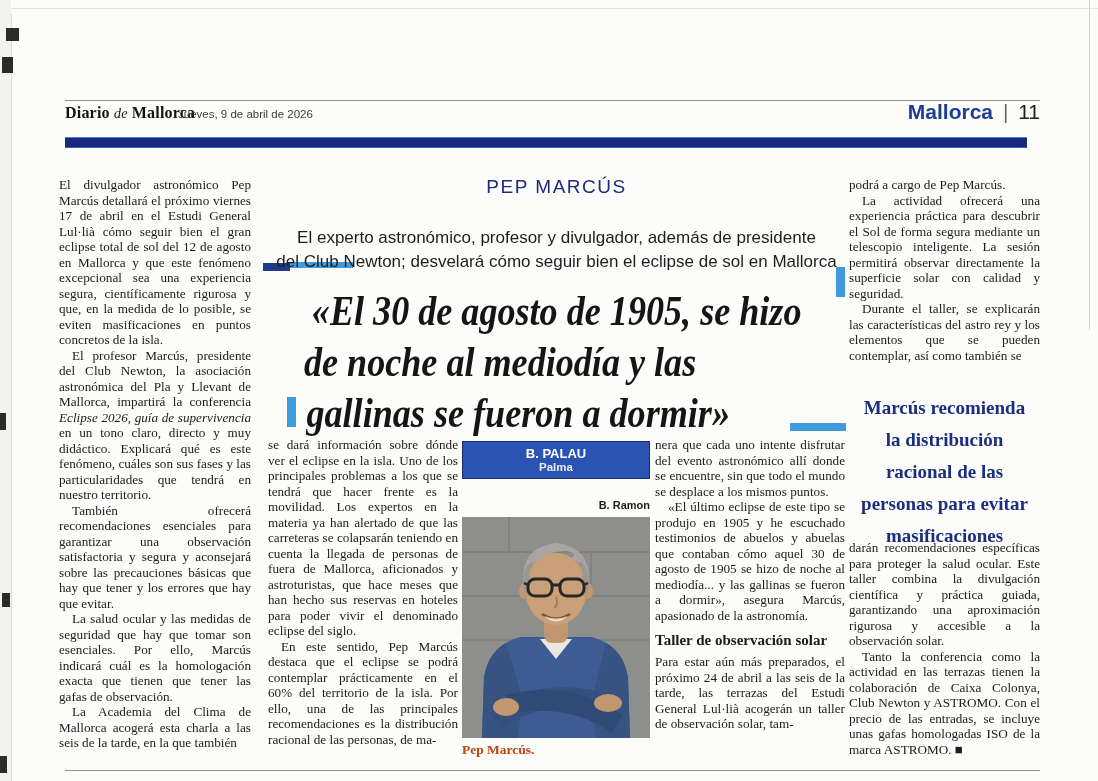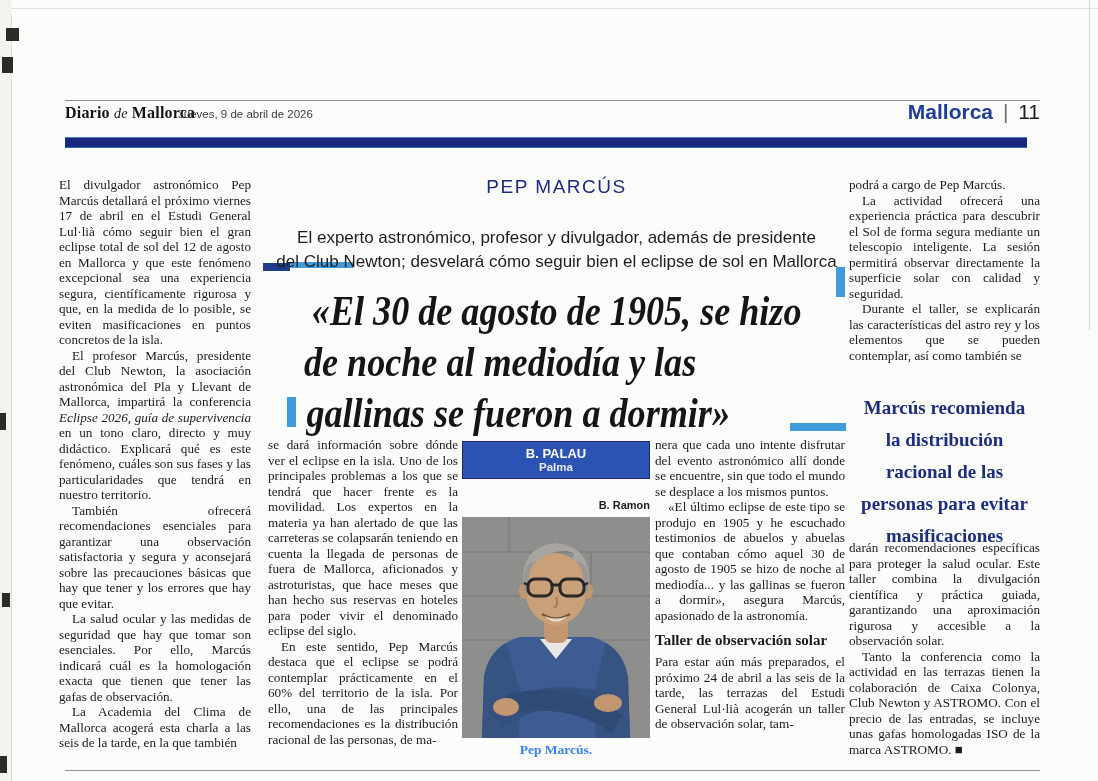--- a/index.html
+++ b/index.html
@@ -41,21 +41,21 @@
   .headline div{font-weight:bold;font-size:42px;line-height:51px;color:#151515;white-space:nowrap;
     transform:scaleX(.86);transform-origin:50% 50%;}
   
   .bylinebox{position:absolute;left:462px;top:441px;width:188px;height:38px;background:#2b53b4;border:1px solid #18286e;
     display:flex;flex-direction:column;align-items:center;justify-content:center;box-sizing:border-box;}
   .bylinebox .author{color:#fff;font-family:"Liberation Sans",sans-serif;font-weight:bold;font-size:13px;line-height:15px;}
   .bylinebox .loc{color:#e8ecf8;font-family:"Liberation Sans",sans-serif;font-weight:bold;font-size:11.5px;line-height:13px;}
   .photocredit{position:absolute;left:462px;top:499px;width:188px;text-align:right;
     font-family:"Liberation Sans",sans-serif;font-weight:bold;font-size:11px;color:#1d1d1d;}
   .photo{position:absolute;left:462px;top:517px;width:188px;height:221px;background:#8e8e8c;overflow:hidden;}
-  .caption{position:absolute;left:462px;top:742px;width:188px;font-weight:bold;font-size:13.5px;color:#3b82f6;text-align:center;}
+  .caption{position:absolute;left:462px;top:742px;width:188px;font-weight:bold;font-size:13.5px;color:#c2410c;text-align:left;}
   
   .pullquote{position:absolute;left:849px;top:396px;width:191px;display:flex;flex-direction:column;align-items:center;gap:8px;}
   .pullquote div{font-weight:bold;font-size:19px;line-height:24px;color:#1c2e7f;white-space:nowrap;}
 </style>
 </head>
 <body>
 
 <div class="sheet">
 
   <div class="gutter"></div>

